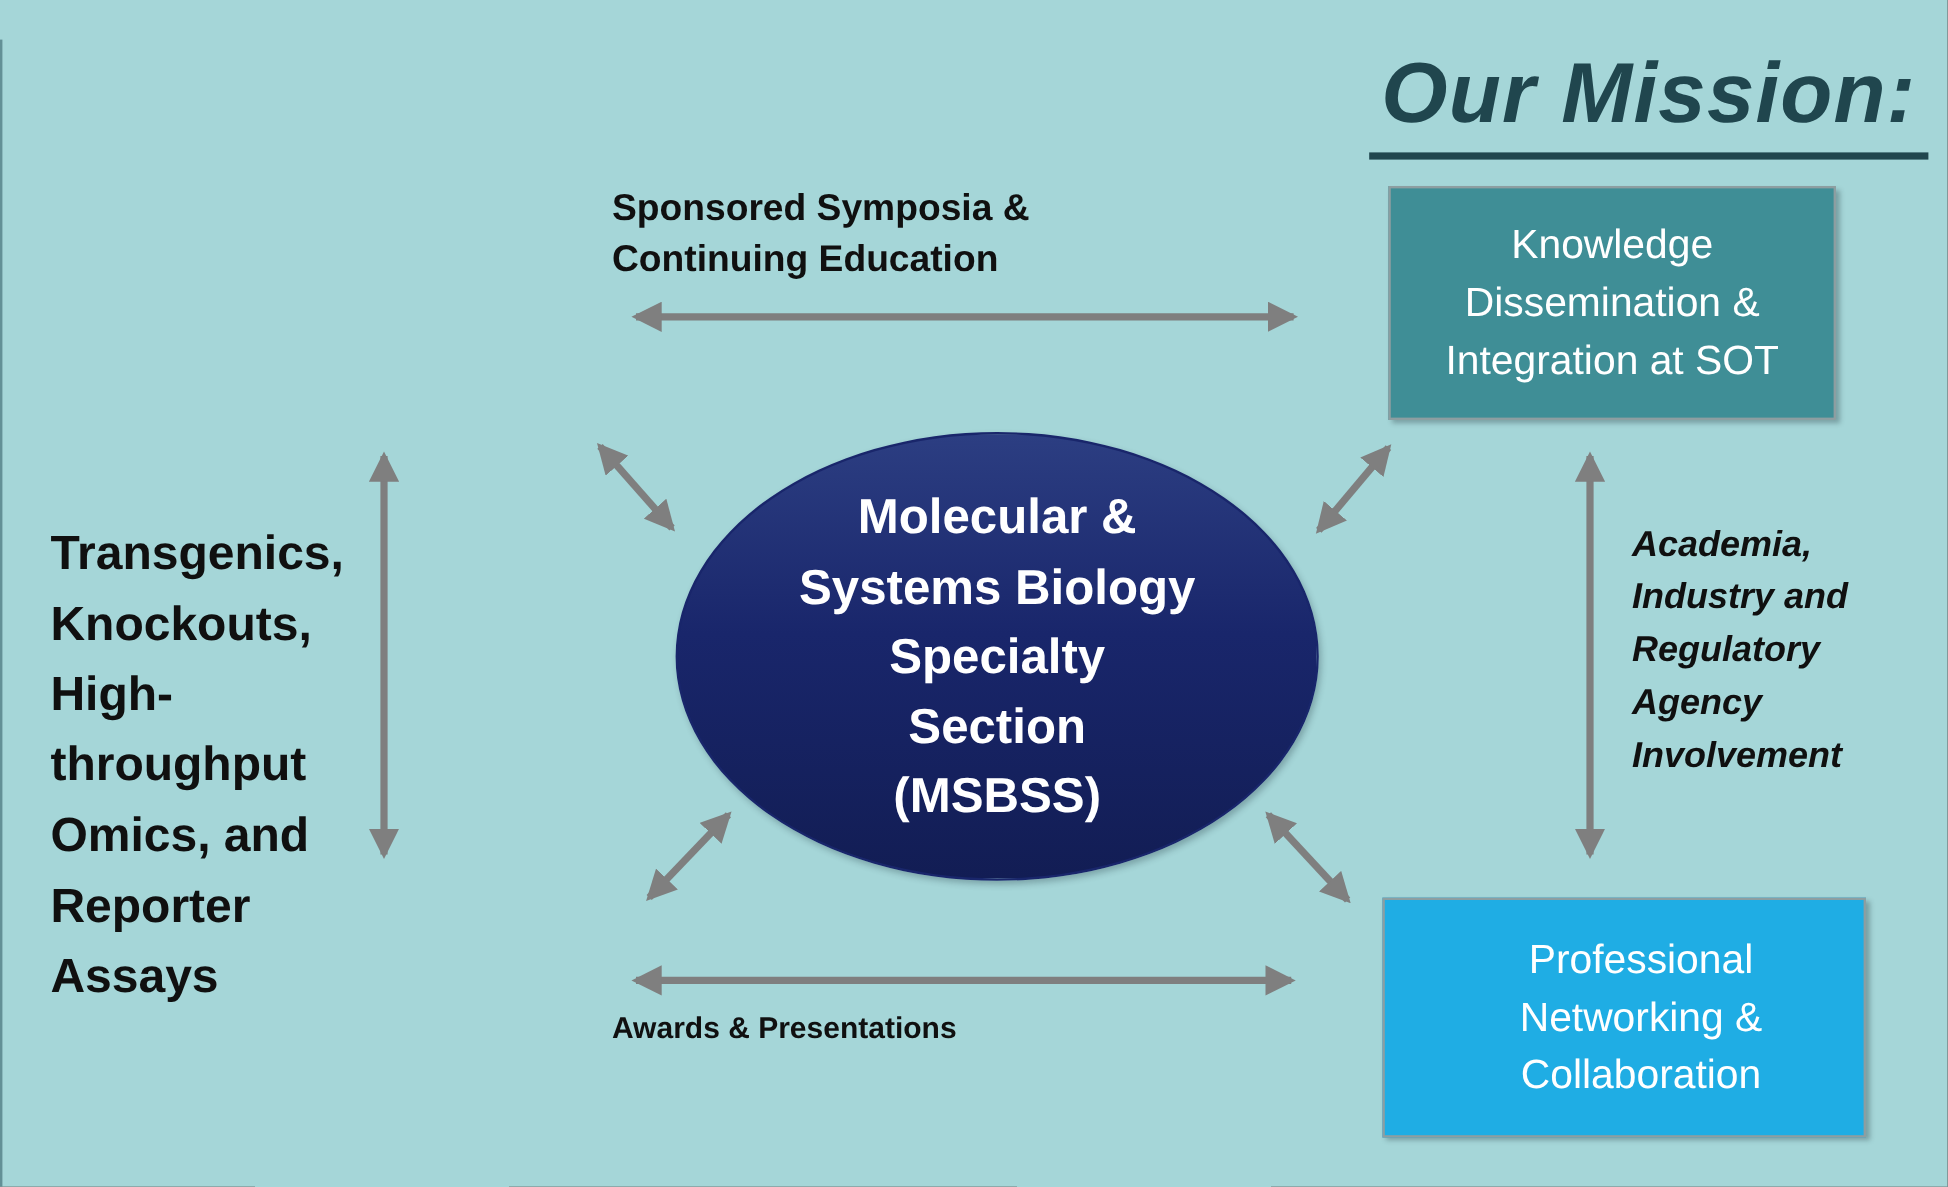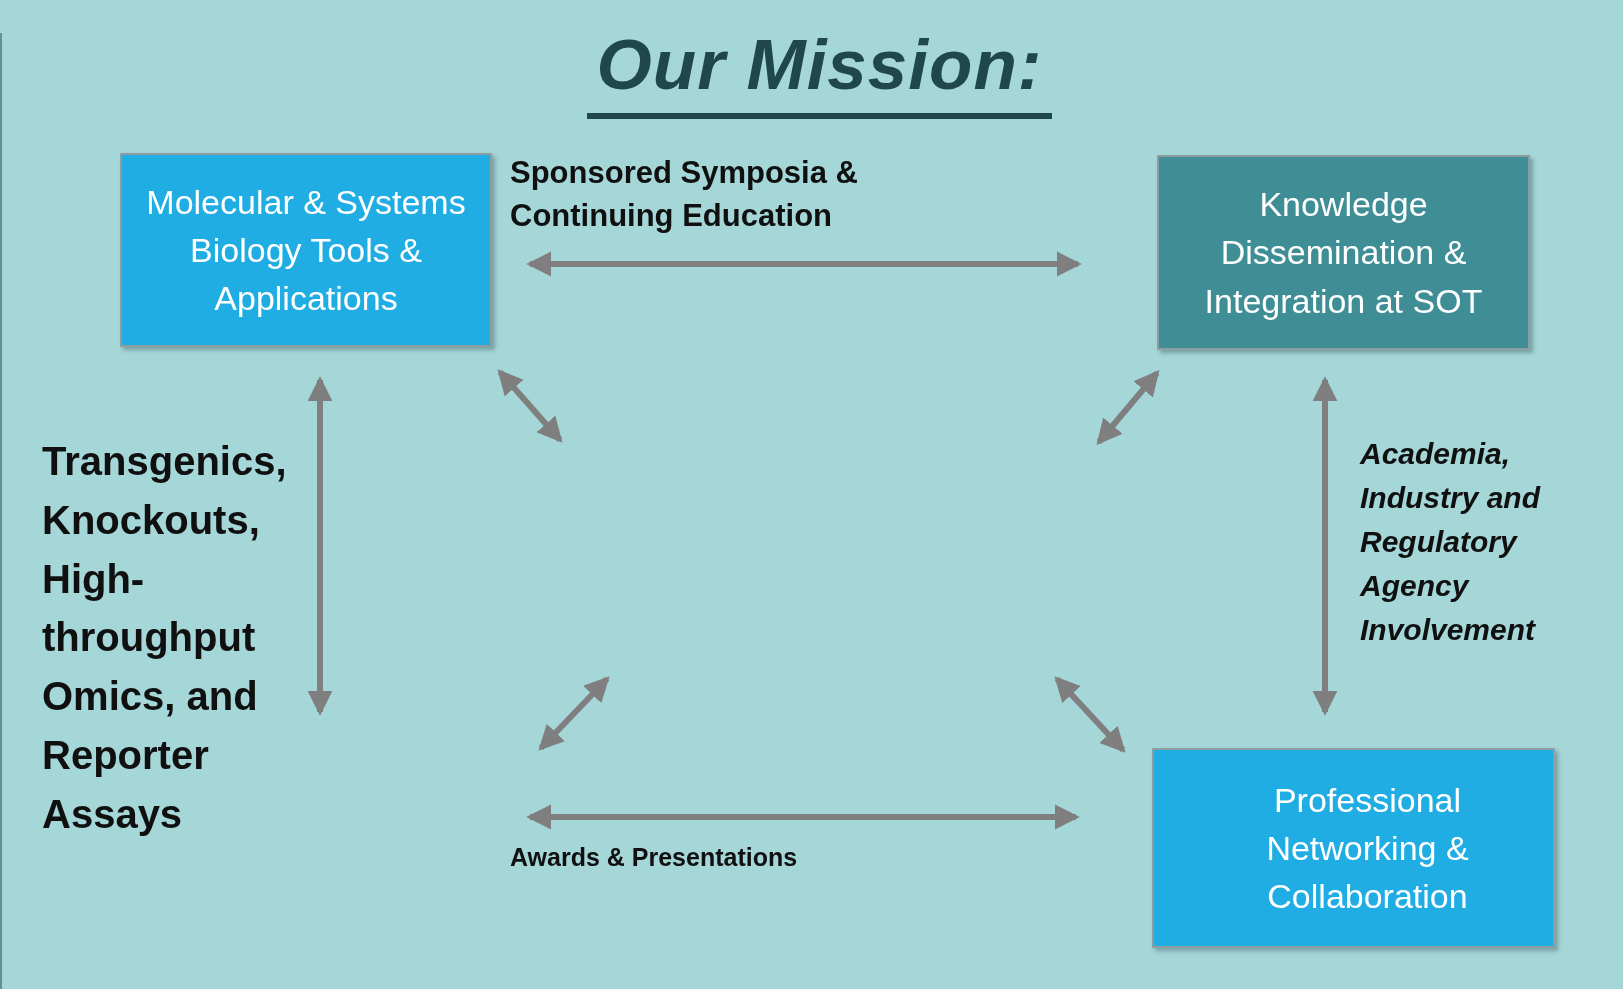--- a/index.html
+++ b/index.html
@@ -9,21 +9,21 @@
     background:var(--bg);
     overflow:hidden;
     font-family:"Liberation Sans", sans-serif;
   }
   .edge-line-left{
     position:absolute;left:0;top:33px;bottom:0;width:2px;
     background:rgba(20,60,70,.45);
   }
   .title{
     position:absolute;left:0;right:0;top:26px;
-    text-align:center;margin:2px;padding-left:16px;
+    text-align:right;margin:16px;padding-left:16px;
   }
   .title span{
     display:inline-block;
     font-size:71px;font-weight:bold;font-style:italic;
     color:var(--title-color);
     border-bottom:6px solid var(--title-color);
     padding:0 10px 10px 10px;
     letter-spacing:1px;
     line-height:1.05;
   }
@@ -89,30 +89,32 @@
     <line x1="530" y1="264" x2="1078" y2="264" marker-start="url(#ah)" marker-end="url(#ah)"></line>
     <line x1="530" y1="817" x2="1076" y2="817" marker-start="url(#ah)" marker-end="url(#ah)"></line>
     <line x1="320" y1="380" x2="320" y2="712" marker-start="url(#ah)" marker-end="url(#ah)"></line>
     <line x1="1325" y1="380" x2="1325" y2="712" marker-start="url(#ah)" marker-end="url(#ah)"></line>
     <line x1="500" y1="372" x2="560" y2="440" marker-start="url(#ah)" marker-end="url(#ah)"></line>
     <line x1="1157" y1="373" x2="1099" y2="442" marker-start="url(#ah)" marker-end="url(#ah)"></line>
     <line x1="607" y1="679" x2="541" y2="748" marker-start="url(#ah)" marker-end="url(#ah)"></line>
     <line x1="1057" y1="679" x2="1123" y2="750" marker-start="url(#ah)" marker-end="url(#ah)"></line>
   </svg>
 
-  <div class="box blue tl">Molecular &amp; Systems
-Biology Tools &amp;
-Applications</div>
   <div class="box teal tr">Knowledge
 Dissemination &amp;
 Integration at SOT</div>
   <div class="box blue br">Professional
 Networking &amp;
 Collaboration</div>
 
+  <div class="ellipse">Molecular &amp;
+Systems Biology
+Specialty
+Section
+(MSBSS)</div>
 
   <div class="edge-label top">Sponsored Symposia &amp;
 Continuing Education</div>
   <div class="edge-label bottom">Awards &amp; Presentations</div>
   <div class="edge-label left">Transgenics,
 Knockouts, High-
 throughput
 Omics, and
 Reporter Assays</div>
   <div class="edge-label right">Academia,

